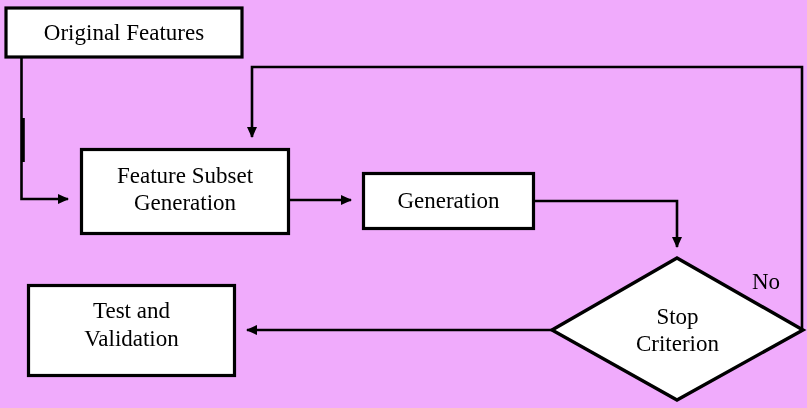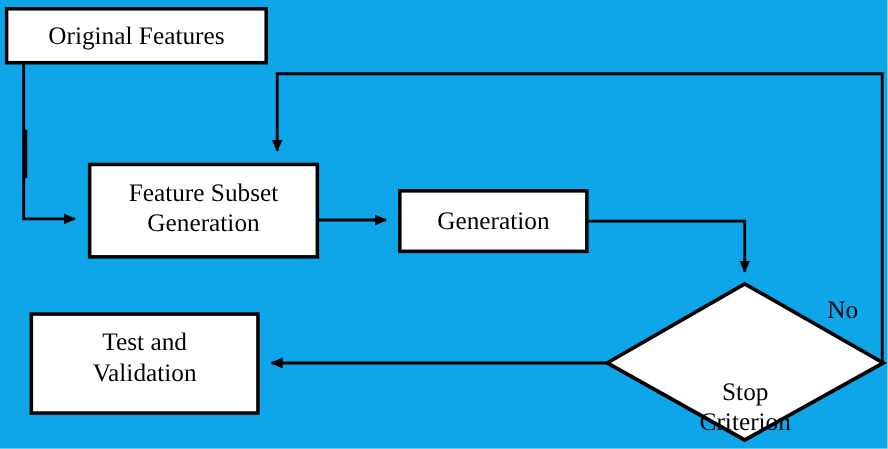--- a/index.html
+++ b/index.html
@@ -8,21 +8,21 @@
     padding: 0;
     background: #ffffff;
   }
   body {
     font-family: "Liberation Serif", "DejaVu Serif", serif;
   }
   #diagram-root {
     position: relative;
     width: 807px;
     height: 408px;
-    background: #0ea5e9;
+    background: #f0abfc;
     overflow: hidden;
   }
   #flow-svg {
     position: absolute;
     top: 0;
     left: 0;
     width: 807px;
     height: 408px;
     display: block;
   }
@@ -34,21 +34,21 @@
     text-align: center;
     color: #000000;
     line-height: 1.18;
     white-space: pre-line;
     pointer-events: none;
     font-family: "Liberation Serif", "DejaVu Serif", serif;
   }
   .label-original   { left: 5px;   top: 7px;   width: 238px; height: 51px;  font-size: 23px; }
   .label-fsg        { left: 80px;  top: 148px; width: 210px; height: 82px;  font-size: 23px; }
   .label-eval       { left: 362px; top: 172px; width: 173px; height: 58px;  font-size: 23px; }
-  .label-stop       { left: 600px; top: 296px; width: 155px; height: 68px;  font-size: 23px; margin-top: 40px; }
+  .label-stop       { left: 600px; top: 296px; width: 155px; height: 68px;  font-size: 23px; }
   .label-test       { left: 27px;  top: 284px; width: 209px; height: 81px;  font-size: 23px; }
   .edge-label {
     position: absolute;
     color: #000000;
     font-size: 23px;
     font-family: "Liberation Serif", "DejaVu Serif", serif;
     pointer-events: none;
   }
   .label-no { left: 752px; top: 269px; }
 </style>

